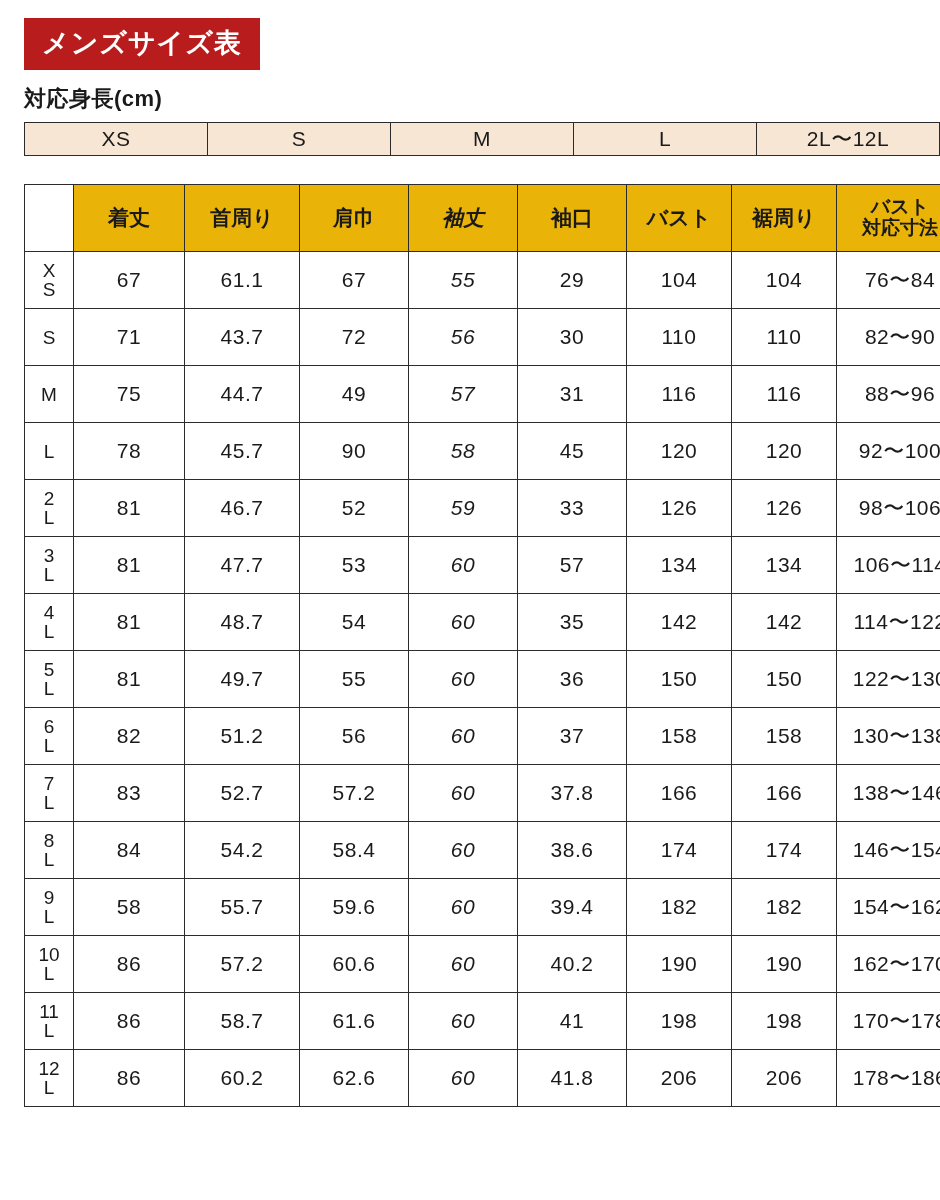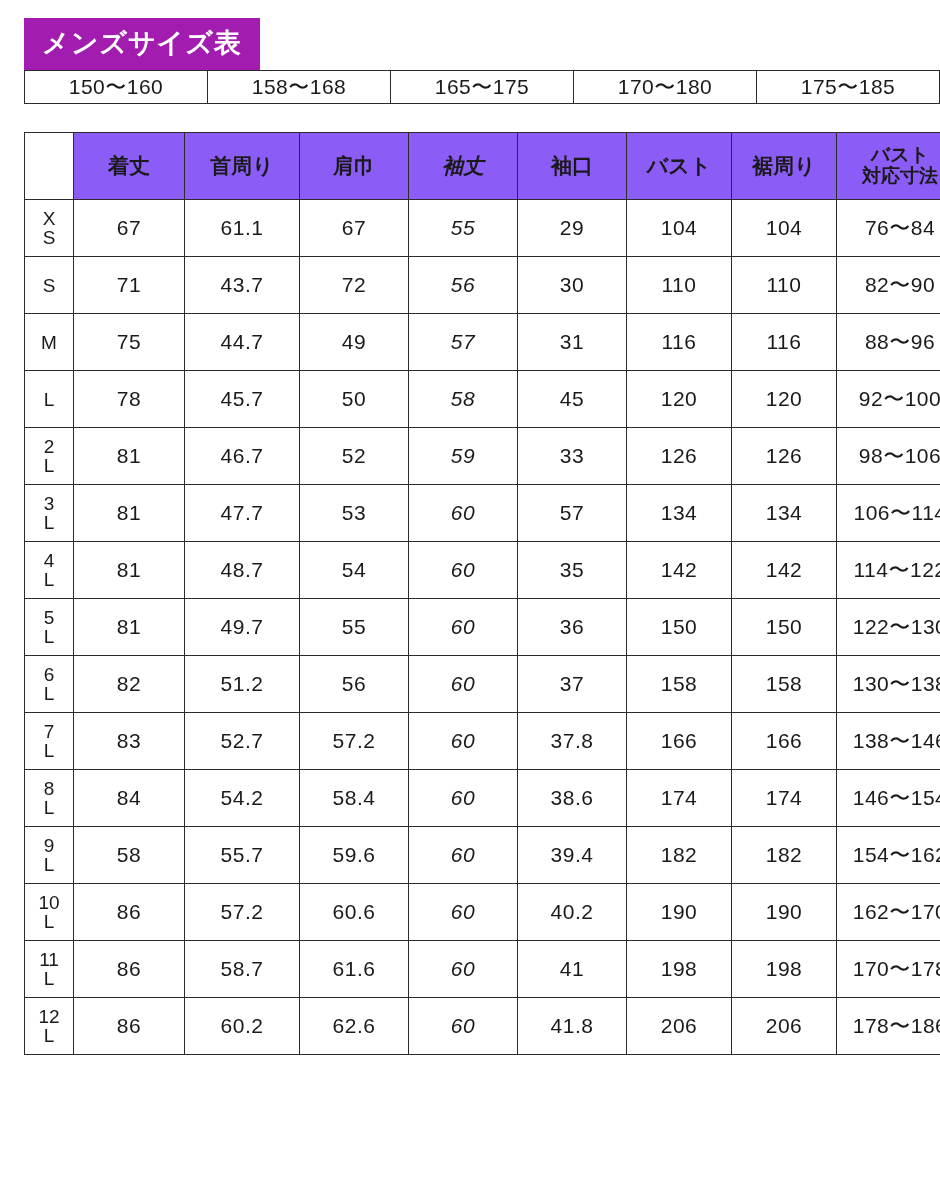--- a/index.html
+++ b/index.html
@@ -18,21 +18,21 @@
     position: relative;
     width: 940px;
     height: 1200px;
     box-sizing: border-box;
     padding: 18px 12px 0 12px;
   }
 
   
   .title-banner {
     display: inline-block;
-    background: #a21caf;
+    background: #b91c1c;
     color: #ffffff;
     font-size: 27px;
     font-weight: bold;
     letter-spacing: 1px;
     padding: 7px 18px 9px 18px;
     margin-left: 12px;
   }
 
   
   .subtitle {
@@ -72,21 +72,21 @@
 
   
   .gap { height: 28px; }
 
   
   .meas-table {
     width: 916px;
     margin-left: 12px;
   }
   .meas-table th {
-    background: #8b5cf6;
+    background: #eab308;
     height: 66px;
     font-size: 21px;
     font-weight: bold;
     line-height: 1.1;
     padding: 0 2px;
   }
   .meas-table th.corner {
     width: 44px;
     background: #ffffff;
     border-left: 1px solid #2b2b2b;
@@ -118,29 +118,30 @@
   .col-suso     { width: 100px; }
   .col-bustfit  { width: 122px; }
 </style>
 </head>
 <body>
 
 <div class="page">
 
   <div class="title-banner">メンズサイズ表</div>
 
+  <div class="subtitle">対応身長(cm)</div>
 
   <table class="height-table">
     <tbody>
       <tr>
-        <td>150〜160</td>
-        <td>158〜168</td>
-        <td>165〜175</td>
-        <td>170〜180</td>
-        <td>175〜185</td>
+        <td class="hdr">XS</td>
+        <td class="hdr">S</td>
+        <td class="hdr">M</td>
+        <td class="hdr">L</td>
+        <td class="hdr">2L〜12L</td>
       </tr>
     </tbody>
   </table>
 
   <div class="gap"></div>
 
   <table class="meas-table">
     <thead>
       <tr>
         <th class="corner"></th>
@@ -198,21 +199,21 @@
           <td class="col-bust">116</td>
           <td class="col-suso">116</td>
           <td class="col-bustfit">88〜96</td>
         </tr>
         <tr>
           <td class="rowlab">
             <span class="stack">L</span>
           </td>
           <td class="col-kitake">78</td>
           <td class="col-kubi">45.7</td>
-          <td class="col-kata">50</td>
+          <td class="col-kata">90</td>
           <td class="col-sodetake">58</td>
           <td class="col-sodeguchi">45</td>
           <td class="col-bust">120</td>
           <td class="col-suso">120</td>
           <td class="col-bustfit">92〜100</td>
         </tr>
         <tr>
           <td class="rowlab">
             <span class="stack">2</span>
             <span class="stack">L</span>

